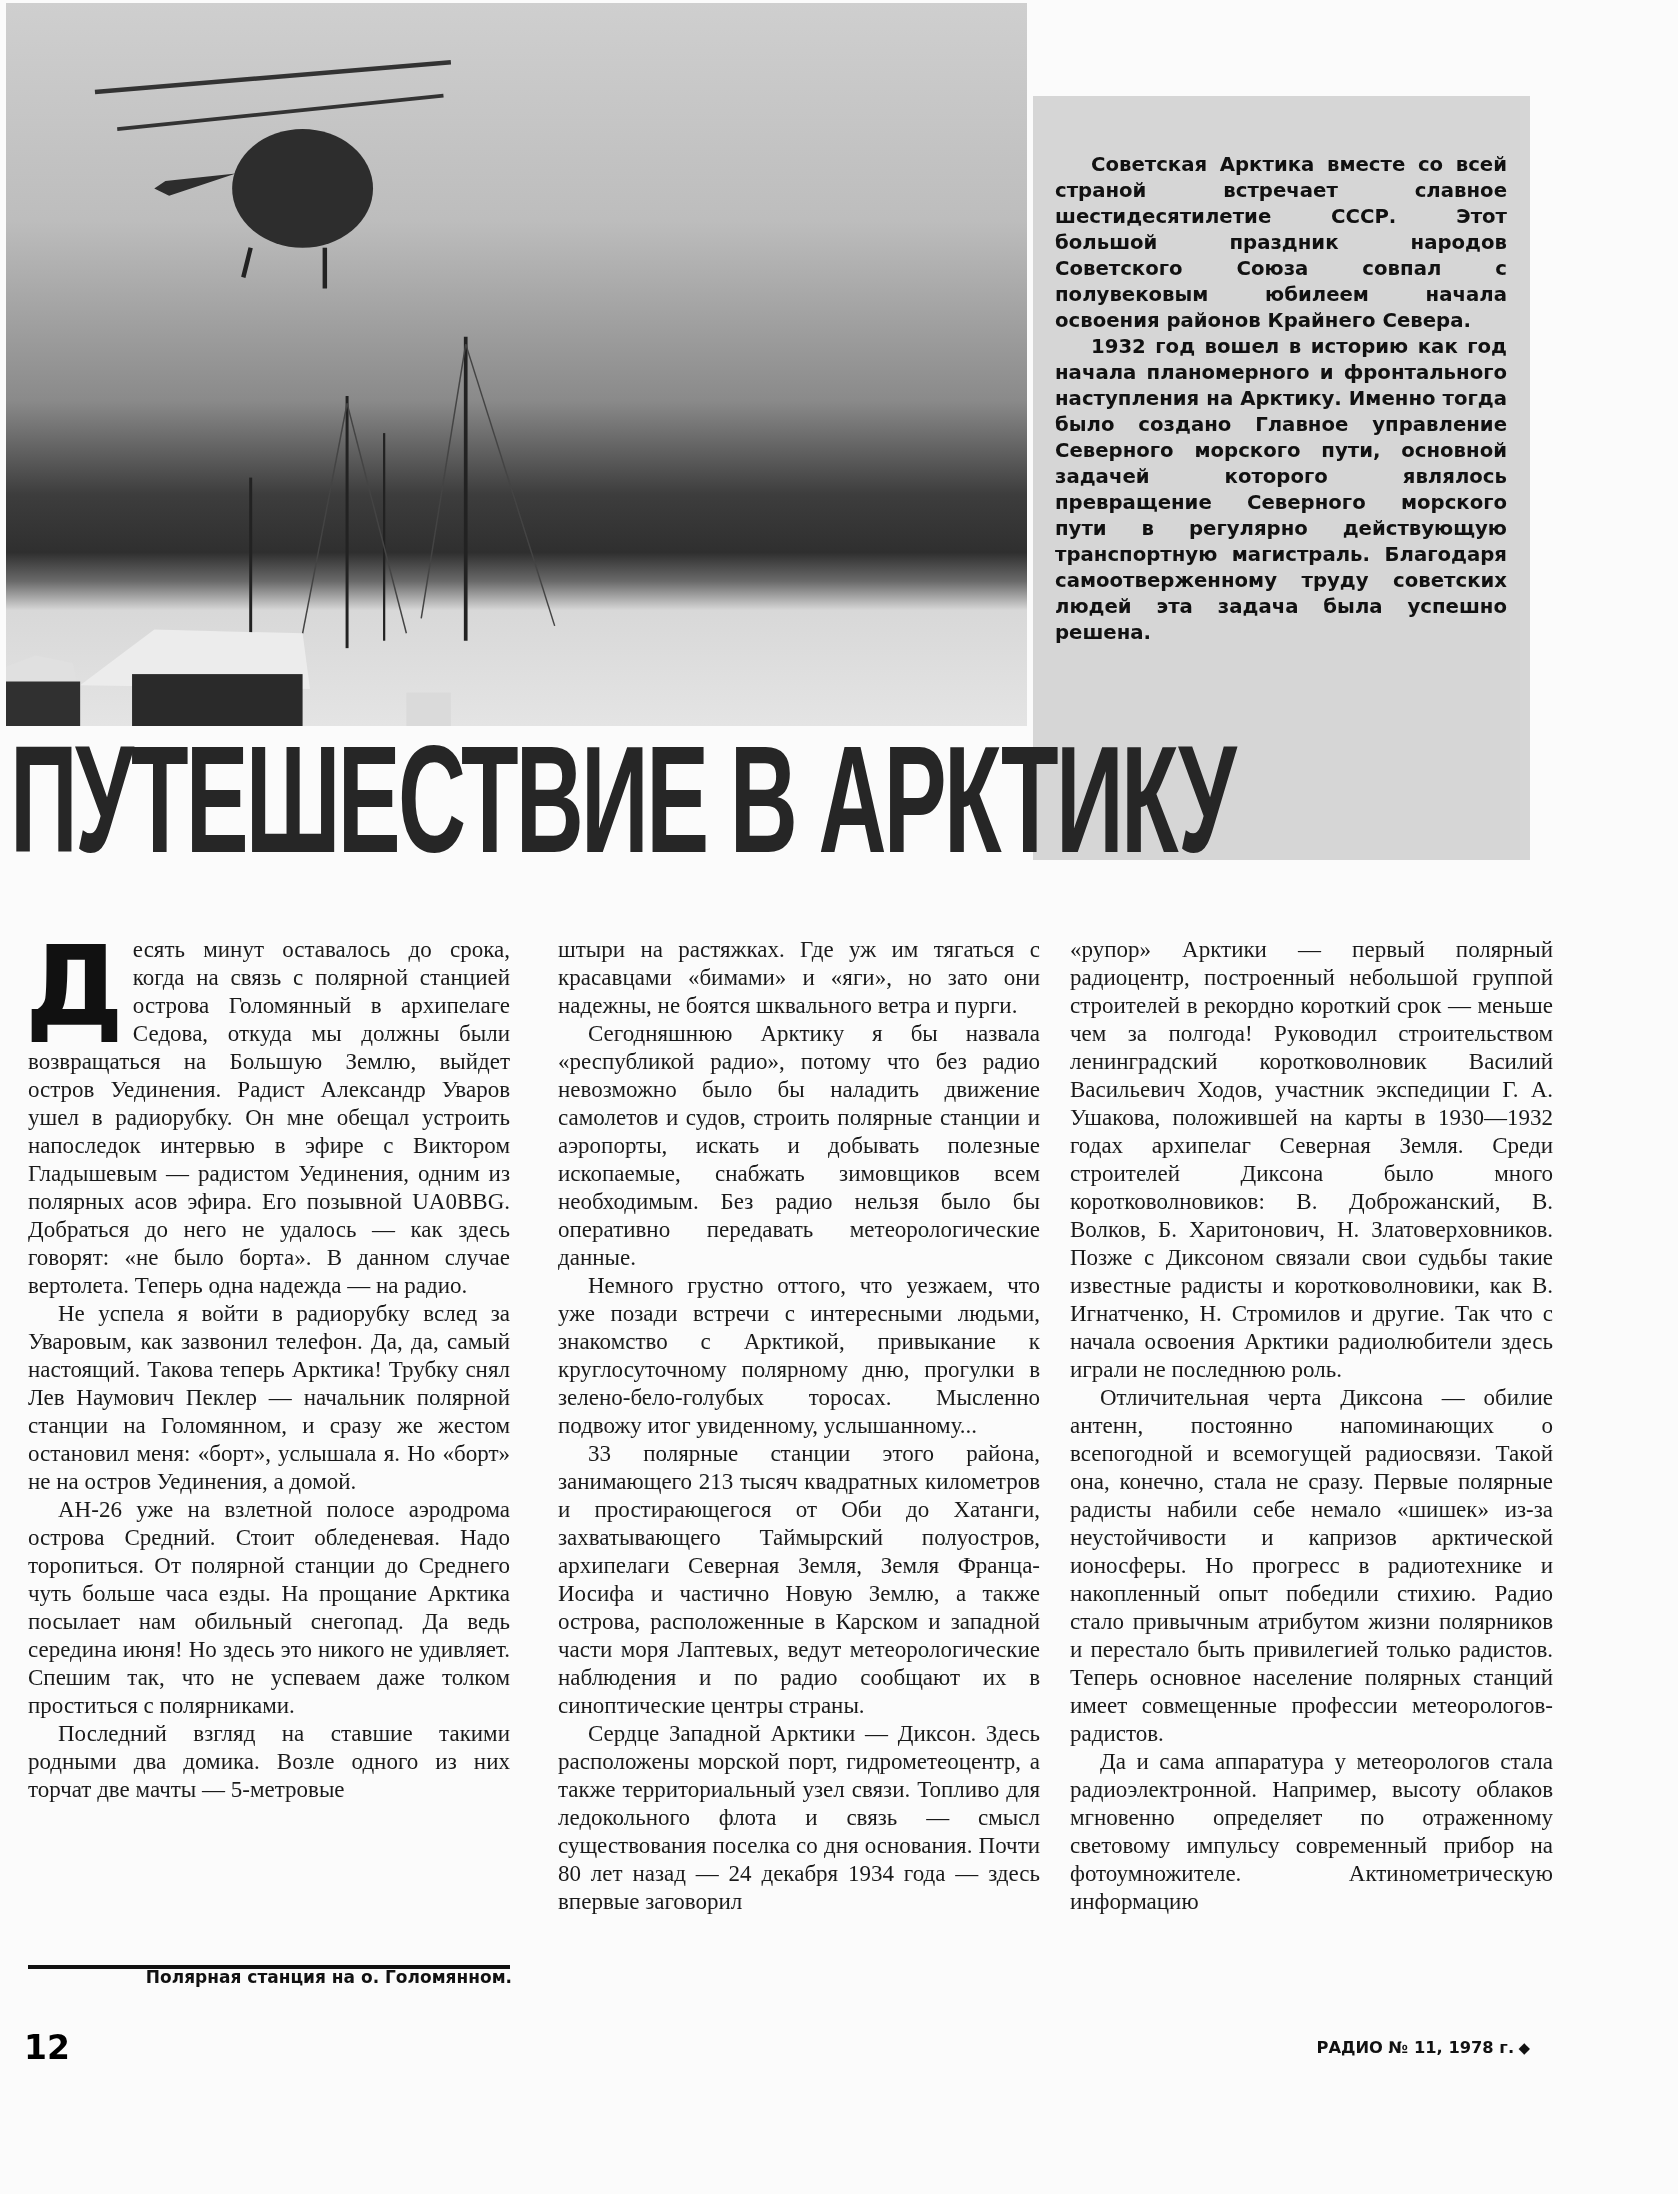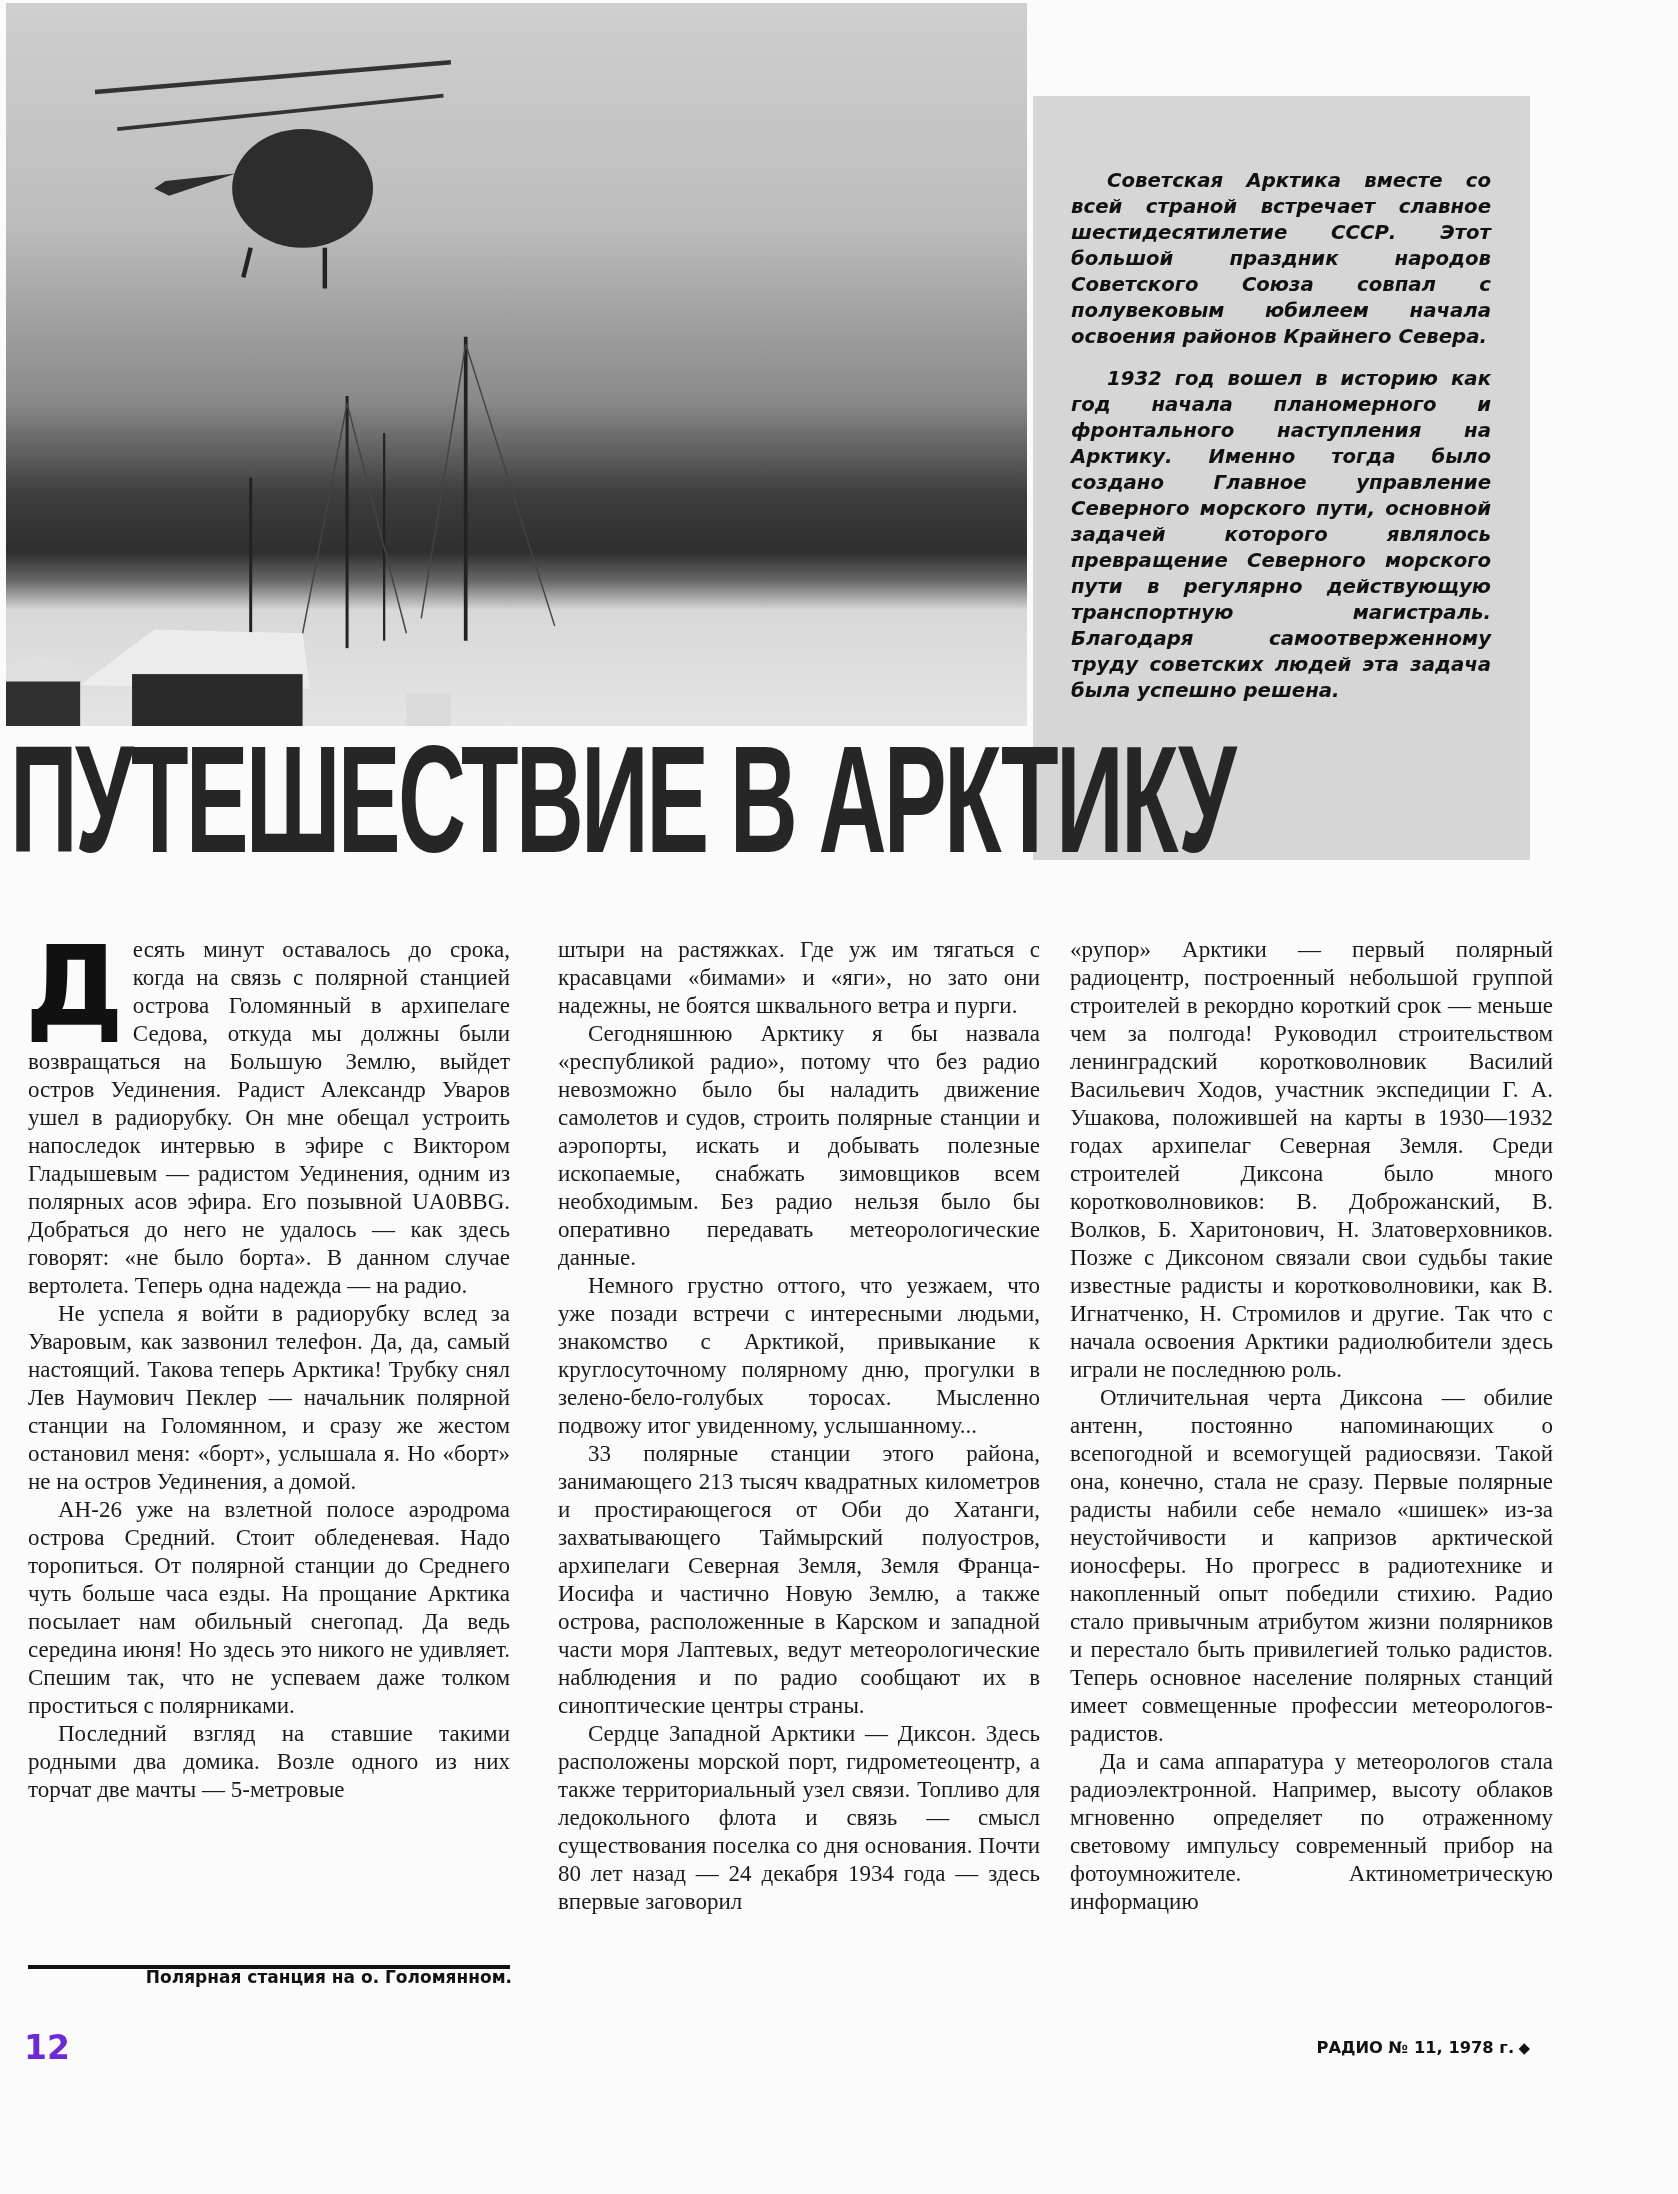--- a/index.html
+++ b/index.html
@@ -16,21 +16,21 @@
   .photo svg { position:absolute; left:0; top:0; width:100%; height:100%; }
   .intro-box {
     position:absolute; left:1033px; top:96px; width:497px; height:764px;
     background:#d6d6d6;
   }
   .intro-text {
     position:absolute; left:1055px; top:152px; width:452px;
     font-family:"DejaVu Sans", sans-serif; font-weight:bold;
     font-size:19.7px; line-height:26px; text-align:justify; color:#111;
   }
-  .intro-text p { margin:16px; text-indent:36px;font-style:italic; }
+  .intro-text p { margin:0; text-indent:36px; }
   .title {
     position:absolute; left:10.4px; top:738px; width:1006px; height:122px;
     font-family:"Liberation Sans Narrow","Liberation Sans", sans-serif;
     font-weight:bold; font-size:152px; line-height:122px; color:#262626;
     letter-spacing:-4.4px; white-space:nowrap;
     transform:scaleX(0.62); transform-origin:left top;
   }
   .col {
     position:absolute; top:936px; width:482px;
     font-size:23px; line-height:28px; text-align:justify;
@@ -44,21 +44,21 @@
     float:left; font-family:"DejaVu Sans", sans-serif; font-weight:bold;
     font-size:111px; line-height:93px; margin:4.4px 9px -3px -3px; color:#111;
   }
   .rule { position:absolute; left:28px; top:1965px; width:482px; height:3.7px; background:#111; }
   .caption {
     position:absolute; left:82px; top:1967px; width:430px; text-align:right;
     font-family:"DejaVu Sans", sans-serif; font-weight:bold; font-size:17px; color:#111;
   }
   .page-num {
     position:absolute; left:24px; top:2028px;
-    font-family:"DejaVu Sans", sans-serif; font-weight:bold; font-size:33px; color:#6d28d9;
+    font-family:"DejaVu Sans", sans-serif; font-weight:bold; font-size:33px; color:#000000;
   }
   .footer {
     position:absolute; right:148px; top:2038px;
     font-family:"DejaVu Sans", sans-serif; font-weight:bold; font-size:16.3px; color:#111;
   }
   .footer .diamond { font-size:15px; margin-left:4.4px; }
 </style>
 </head>
 <body>
 

